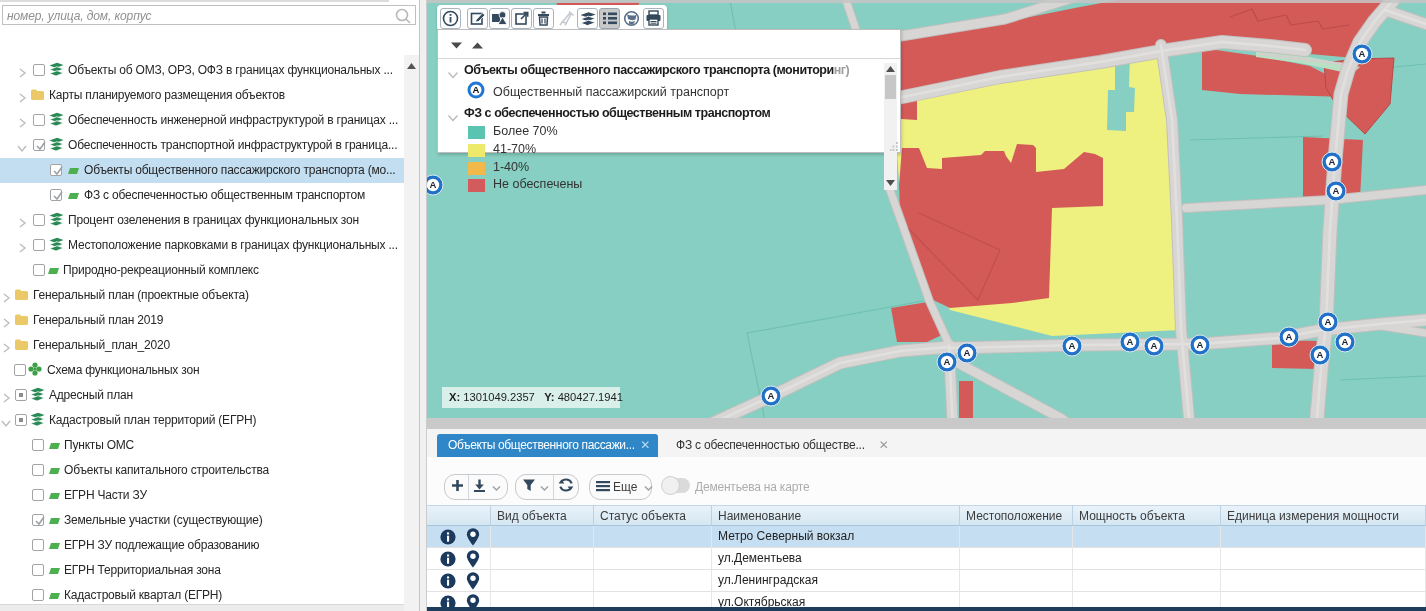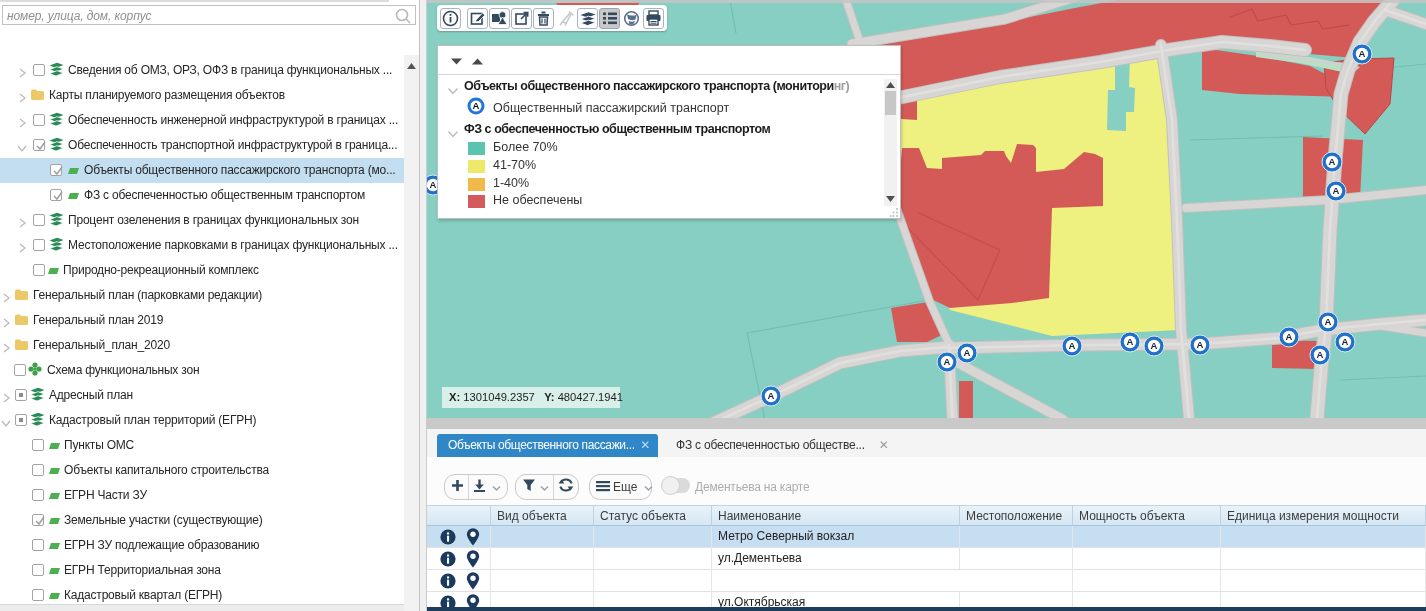--- a/index.html
+++ b/index.html
@@ -18,21 +18,21 @@
 #vsb{position:absolute;left:404px;top:55px;width:15px;height:556px;background:#f2f2f2}
 #vsb .up{position:absolute;left:2px;top:3px}
 #hsb{position:absolute;left:0px;top:604px;width:404px;height:7px;background:#ececec;border-top:1px solid #d8d8d8}
 #split{position:absolute;left:419px;top:0;width:8px;height:611px;background:#f0f0f0;border-left:1px solid #c4c4c4;border-right:1px solid #cccccc}
 #map{position:absolute;left:427px;top:0;width:999px;height:429px;overflow:hidden;background:#87cfc2}
 #mapsvg{position:absolute;left:0;top:0}
 #mtools{position:absolute;left:10px;top:5px;height:26px;background:#fff;border-radius:4px;box-shadow:0 1px 2px rgba(0,0,0,.25);padding:2px 3px;display:flex;align-items:center;gap:1px}
 .mbtn{width:21px;height:21px;border:1px solid #a9b4bf;border-radius:3px;background:#fdfdfd;display:flex;align-items:center;justify-content:center}
 .mbtn.nob{border-color:transparent;background:transparent}
 .mbtn.act{background:#c9c9c9;border-color:#9aa4ae}
-#legend{position:absolute;left:10px;top:45px;width:464px;height:174px;background:#fff;border:1px solid #bdbdbd;box-shadow:1px 2px 3px rgba(0,0,0,.18)}
+#legend{position:absolute;left:10px;top:29px;width:464px;height:124px;background:#fff;border:1px solid #bdbdbd;box-shadow:1px 2px 3px rgba(0,0,0,.18)}
 #legend .bar{position:absolute;left:0;top:0;width:100%;height:29px;border-bottom:1px solid #d6d6d6}
 .lgrp{position:absolute;left:26px;font-size:12.5px;letter-spacing:-0.45px;font-weight:bold;color:#1c1c1c;white-space:nowrap}
 .litem{position:absolute;font-size:12.5px;color:#333;white-space:nowrap}
 .lsw{position:absolute;width:17px;height:13px}
 .lchev{position:absolute;left:9px}
 #lsb{position:absolute;right:3px;top:33px;width:13px;height:127px;background:#f1f1f1}
 #lsb .th{position:absolute;left:1px;top:12px;width:11px;height:24px;background:#c7c7c7}
 #lres{position:absolute;right:1px;bottom:1px;width:9px;height:9px;opacity:.7}
 #coord{position:absolute;left:15px;top:387px;width:178px;height:21px;background:#d9efe9;font-size:11.2px;color:#1d1d1d;line-height:21px;padding-left:7px;white-space:nowrap}
 #bottom{position:absolute;left:427px;top:418px;width:999px;height:193px;background:#f4f4f4}
@@ -67,21 +67,21 @@
 <div class="trow" style="top:55.5px">
         <span class="arr" style="left:18px"><svg width="10" height="12">
             <polyline points="2,2 7,6 2,10" fill="none" stroke="#bdbdbd" stroke-width="1.4"></polyline>
           </svg></span>
         <span class="cb" style="left:33px"></span>
         <span class="ticon" style="left:48px"><svg width="17" height="16">
             <path d="M1.5,3.6 l7.5,-2.9 6.5,2.3 -7.5,3.1 z" fill="#2a8a56"></path>
             <path d="M1.5,7.6 l7.5,-2.9 6.5,2.3 -7.5,3.1 z" fill="#2a8a56" stroke="#fff" stroke-width="0.8"></path>
             <path d="M1.5,11.6 l7.5,-2.9 6.5,2.3 -7.5,3.1 z" fill="#2a8a56" stroke="#fff" stroke-width="0.8"></path>
           </svg></span>
-        <span class="txt" style="left:68px;max-width:336px">Сведения об ОМЗ, ОРЗ, ОФЗ в граница функциональных ...</span>
+        <span class="txt" style="left:68px;max-width:336px">Объекты об ОМЗ, ОРЗ, ОФЗ в границах функциональных ...</span>
       </div>
 <div class="trow" style="top:80.5px">
         <span class="arr" style="left:18px"><svg width="10" height="12">
             <polyline points="2,2 7,6 2,10" fill="none" stroke="#bdbdbd" stroke-width="1.4"></polyline>
           </svg></span>
         <span class="ticon" style="left:30px"><svg width="15" height="13">
             <path d="M1,3 q0,-1.5 1.5,-1.5 l3.5,0 1.2,1.5 5.3,0 q1.5,0 1.5,1.5 l0,6 q0,1.5 -1.5,1.5 l-10,0 q-1.5,0 -1.5,-1.5 z" fill="#ecc968"></path>
           </svg></span>
         <span class="txt" style="left:49px;max-width:355px">Карты планируемого размещения объектов</span>
       </div>
@@ -166,21 +166,21 @@
           </svg></span>
         <span class="txt" style="left:63px;max-width:341px">Природно-рекреационный комплекс</span>
       </div>
 <div class="trow" style="top:280.5px">
         <span class="arr" style="left:2px"><svg width="10" height="12">
             <polyline points="2,2 7,6 2,10" fill="none" stroke="#bdbdbd" stroke-width="1.4"></polyline>
           </svg></span>
         <span class="ticon" style="left:14px"><svg width="15" height="13">
             <path d="M1,3 q0,-1.5 1.5,-1.5 l3.5,0 1.2,1.5 5.3,0 q1.5,0 1.5,1.5 l0,6 q0,1.5 -1.5,1.5 l-10,0 q-1.5,0 -1.5,-1.5 z" fill="#ecc968"></path>
           </svg></span>
-        <span class="txt" style="left:33px;max-width:371px">Генеральный план (парковками редакции)</span>
+        <span class="txt" style="left:33px;max-width:371px">Генеральный план (проектные объекта)</span>
       </div>
 <div class="trow" style="top:305.5px">
         <span class="arr" style="left:2px"><svg width="10" height="12">
             <polyline points="2,2 7,6 2,10" fill="none" stroke="#bdbdbd" stroke-width="1.4"></polyline>
           </svg></span>
         <span class="ticon" style="left:14px"><svg width="15" height="13">
             <path d="M1,3 q0,-1.5 1.5,-1.5 l3.5,0 1.2,1.5 5.3,0 q1.5,0 1.5,1.5 l0,6 q0,1.5 -1.5,1.5 l-10,0 q-1.5,0 -1.5,-1.5 z" fill="#ecc968"></path>
           </svg></span>
         <span class="txt" style="left:33px;max-width:371px">Генеральный план 2019</span>
       </div>
@@ -669,20 +669,21 @@
               <rect x="7" y="6.7" width="2.1" height="6" fill="#fff"></rect>
               <rect x="7" y="3.4" width="2.1" height="2.1" fill="#fff"></rect>
             </svg>
             <svg width="14" height="18" style="position:absolute;left:39px;top:2px">
               <path d="M7,17.5 C7,17.5 0.8,9.5 0.8,6.4 A6.2,6.2 0 1,1 13.2,6.4 C13.2,9.5 7,17.5 7,17.5 Z" fill="#1c3a5e"></path>
               <circle cx="7" cy="6.2" r="2.7" fill="#fff"></circle>
             </svg>
             <div class="gcell" style="left:0px;width:64px"></div>
             <div class="gcell" style="left:64px;width:103px"></div>
             <div class="gcell" style="left:167px;width:118px"></div>
+            <div class="gcell" style="left:285px;width:248px">ул.Ленинградская</div>
             <div class="gcell" style="left:533px;width:113px"></div>
             <div class="gcell" style="left:646px;width:148px"></div>
             <div class="gcell" style="left:794px;width:205px"></div>
           </div>
           <div class="grow" style="top:87px;left:0;width:999px">
             <svg width="16" height="16" style="position:absolute;left:13px;top:3px">
               <circle cx="8" cy="8" r="7.6" fill="#1c3a5e"></circle>
               <rect x="7" y="6.7" width="2.1" height="6" fill="#fff"></rect>
               <rect x="7" y="3.4" width="2.1" height="2.1" fill="#fff"></rect>
             </svg>

